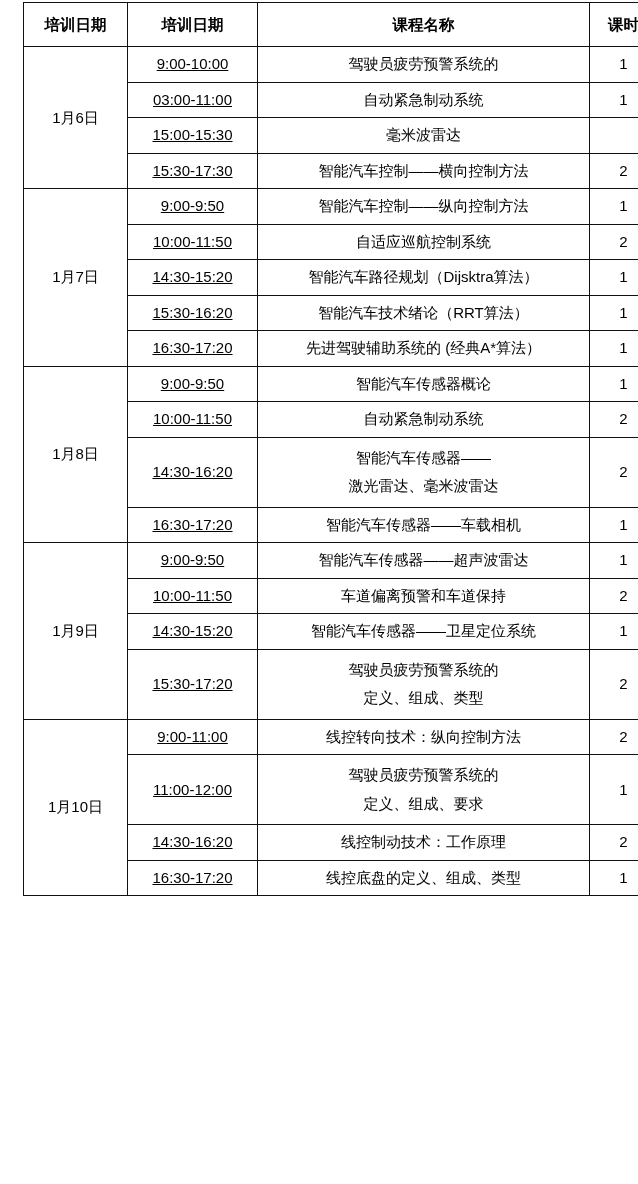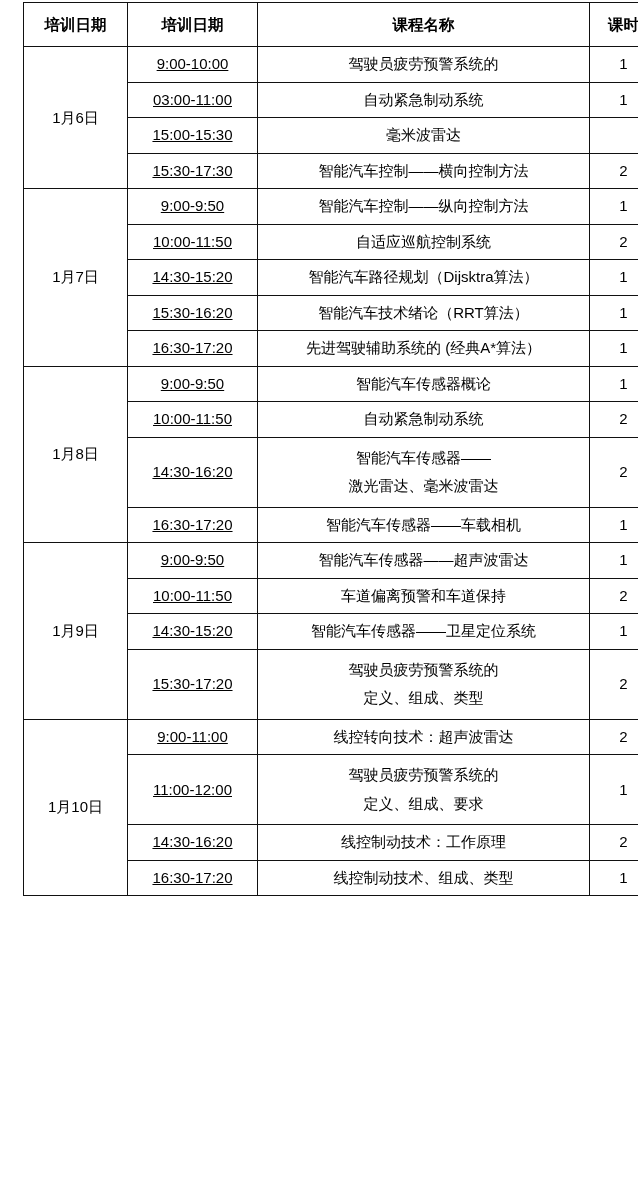--- a/index.html
+++ b/index.html
@@ -180,38 +180,38 @@
             <span class="course-two-line">
               <span class="ln">驾驶员疲劳预警系统的</span>
               <span class="ln">定义、组成、类型</span>
             </span>
           </td>
           <td class="hours-cell">2</td>
         </tr>
         <tr>
           <td class="date-cell" rowspan="4">1月10日</td>
           <td class="time-cell">9:00-11:00</td>
-          <td class="course-cell">线控转向技术：超声波雷达</td>
+          <td class="course-cell">线控转向技术：纵向控制方法</td>
           <td class="hours-cell">2</td>
         </tr>
         <tr>
           <td class="time-cell">11:00-12:00</td>
           <td class="course-cell">
             <span class="course-two-line">
               <span class="ln">驾驶员疲劳预警系统的</span>
               <span class="ln">定义、组成、要求</span>
             </span>
           </td>
           <td class="hours-cell">1</td>
         </tr>
         <tr>
           <td class="time-cell">14:30-16:20</td>
           <td class="course-cell">线控制动技术：工作原理</td>
           <td class="hours-cell">2</td>
         </tr>
         <tr>
           <td class="time-cell">16:30-17:20</td>
-          <td class="course-cell">线控制动技术、组成、类型</td>
+          <td class="course-cell">线控底盘的定义、组成、类型</td>
           <td class="hours-cell">1</td>
         </tr>
       </tbody>
   </table>
 </div>
 
 </body></html>

